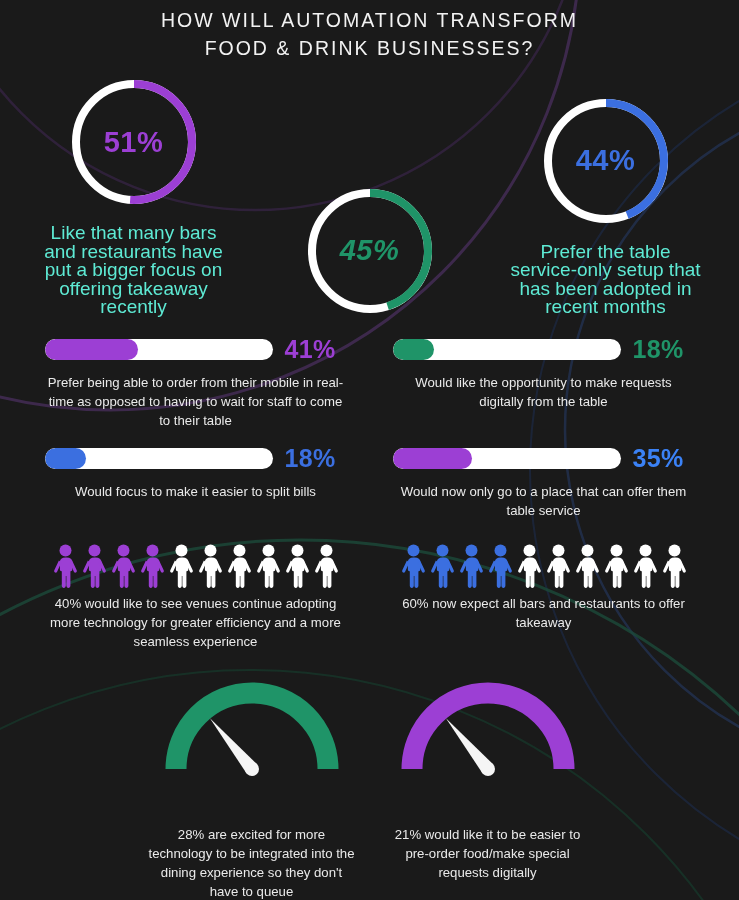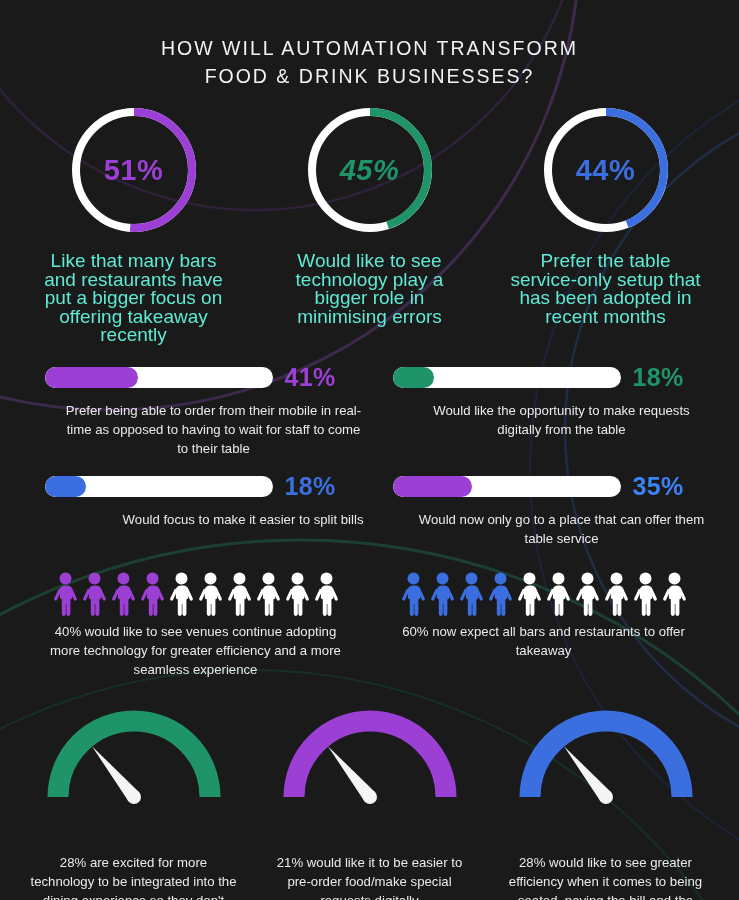--- a/index.html
+++ b/index.html
@@ -14,36 +14,36 @@
     width: 739px; height: 900px;
     background: #1a1a1a;
     overflow: hidden;
   }
   #deco { position: absolute; inset: 0; width: 739px; height: 900px; pointer-events: none; z-index: 0; }
 
   .layer { position: relative; z-index: 2; }
 
   
   .title-block {
-    padding-top: 34px;
+    padding-top: 6px;
     text-align: center;
   }
   .title-line {
     color: #f2f2f2;
     font-size: 19.5px;
     letter-spacing: 2.0px;
     line-height: 28px;
     font-weight: 400;
   }
 
   
   .donut-row {
     display: flex;
     justify-content: center;
-    align-items: flex-start;
+    align-items: flex-end;
     margin-top: 14px;
   }
   .donut-cell {
     width: 236px;
     display: flex;
     flex-direction: column;
     align-items: center;
   }
   .donut-wrap { position: relative; width: 132px; height: 132px; }
   .donut-wrap svg { display: block; }
@@ -67,21 +67,21 @@
     flex-wrap: wrap;
     justify-content: center;
     margin-top: 18px;
   }
   .bar-cell {
     width: 348px;
     padding: 0 6px;
     margin-bottom: 14px;
     display: flex;
     flex-direction: column;
-    align-items: flex-end;
+    align-items: center;
   }
   .bar-top {
     display: flex;
     align-items: center;
     width: 100%;
     justify-content: center;
   }
   .bar-track {
     width: 228px; height: 21px;
     background: #ffffff;
@@ -195,21 +195,20 @@
       </div>
 
       <div class="donut-cell">
         <div class="donut-wrap">
           <svg width="132" height="132" viewBox="0 0 132 132">
             <circle cx="66" cy="66" r="58" fill="none" stroke="#ffffff" stroke-width="8"></circle>
             <circle class="donut-arc" cx="66" cy="66" r="58" fill="none" stroke-width="8" stroke-linecap="butt" transform="rotate(-90 66 66)" stroke="#1f9468" stroke-dasharray="163.9911365173872 364.424747816416"></circle>
           </svg>
           <div class="donut-value" style="color: rgb(31, 148, 104); font-style: italic;">45%</div>
         </div>
-        <div class="donut-caption">Would like to see technology play a bigger role in minimising errors</div>
       </div>
 
       <div class="donut-cell">
         <div class="donut-wrap">
           <svg width="132" height="132" viewBox="0 0 132 132">
             <circle cx="66" cy="66" r="58" fill="none" stroke="#ffffff" stroke-width="8"></circle>
             <circle class="donut-arc" cx="66" cy="66" r="58" fill="none" stroke-width="8" stroke-linecap="butt" transform="rotate(-90 66 66)" stroke="#3b6fe0" stroke-dasharray="160.34688903922304 364.424747816416"></circle>
           </svg>
           <div class="donut-value" style="color: rgb(59, 111, 224);">44%</div>
         </div>
@@ -395,27 +394,17 @@
         <div class="gauge-wrap">
             <svg width="196" height="104" viewBox="0 0 196 104">
               <path d="M 22 96 A 76 76 0 0 1 174 96" fill="none" stroke="#9c3fd4" stroke-width="21"></path>
               <path d="M 92.60640730056947 100.46196792824082 L 55.9300166765865 45.1461259767979 L 103.39359269943053 91.53803207175918 Z" fill="#f5f5f5"></path>
               <circle cx="98" cy="96" r="7" fill="#f5f5f5"></circle>
             </svg>
           </div>
         <div class="gauge-caption">21% would like it to be easier to pre-order food/make special requests digitally</div>
       </div>
 
-      <div class="gauge-cell">
-        <div class="gauge-wrap">
-            <svg width="196" height="104" viewBox="0 0 196 104">
-              <path d="M 22 96 A 76 76 0 0 1 174 96" fill="none" stroke="#3b6fe0" stroke-width="21"></path>
-              <path d="M 92.60640730056947 100.46196792824082 L 55.9300166765865 45.1461259767979 L 103.39359269943053 91.53803207175918 Z" fill="#f5f5f5"></path>
-              <circle cx="98" cy="96" r="7" fill="#f5f5f5"></circle>
-            </svg>
-          </div>
-        <div class="gauge-caption">28% would like to see greater efficiency when it comes to being seated, paying the bill and the overall service</div>
-      </div>
 
     </div>
 
   </div>
 </div>
 
 </body></html>

